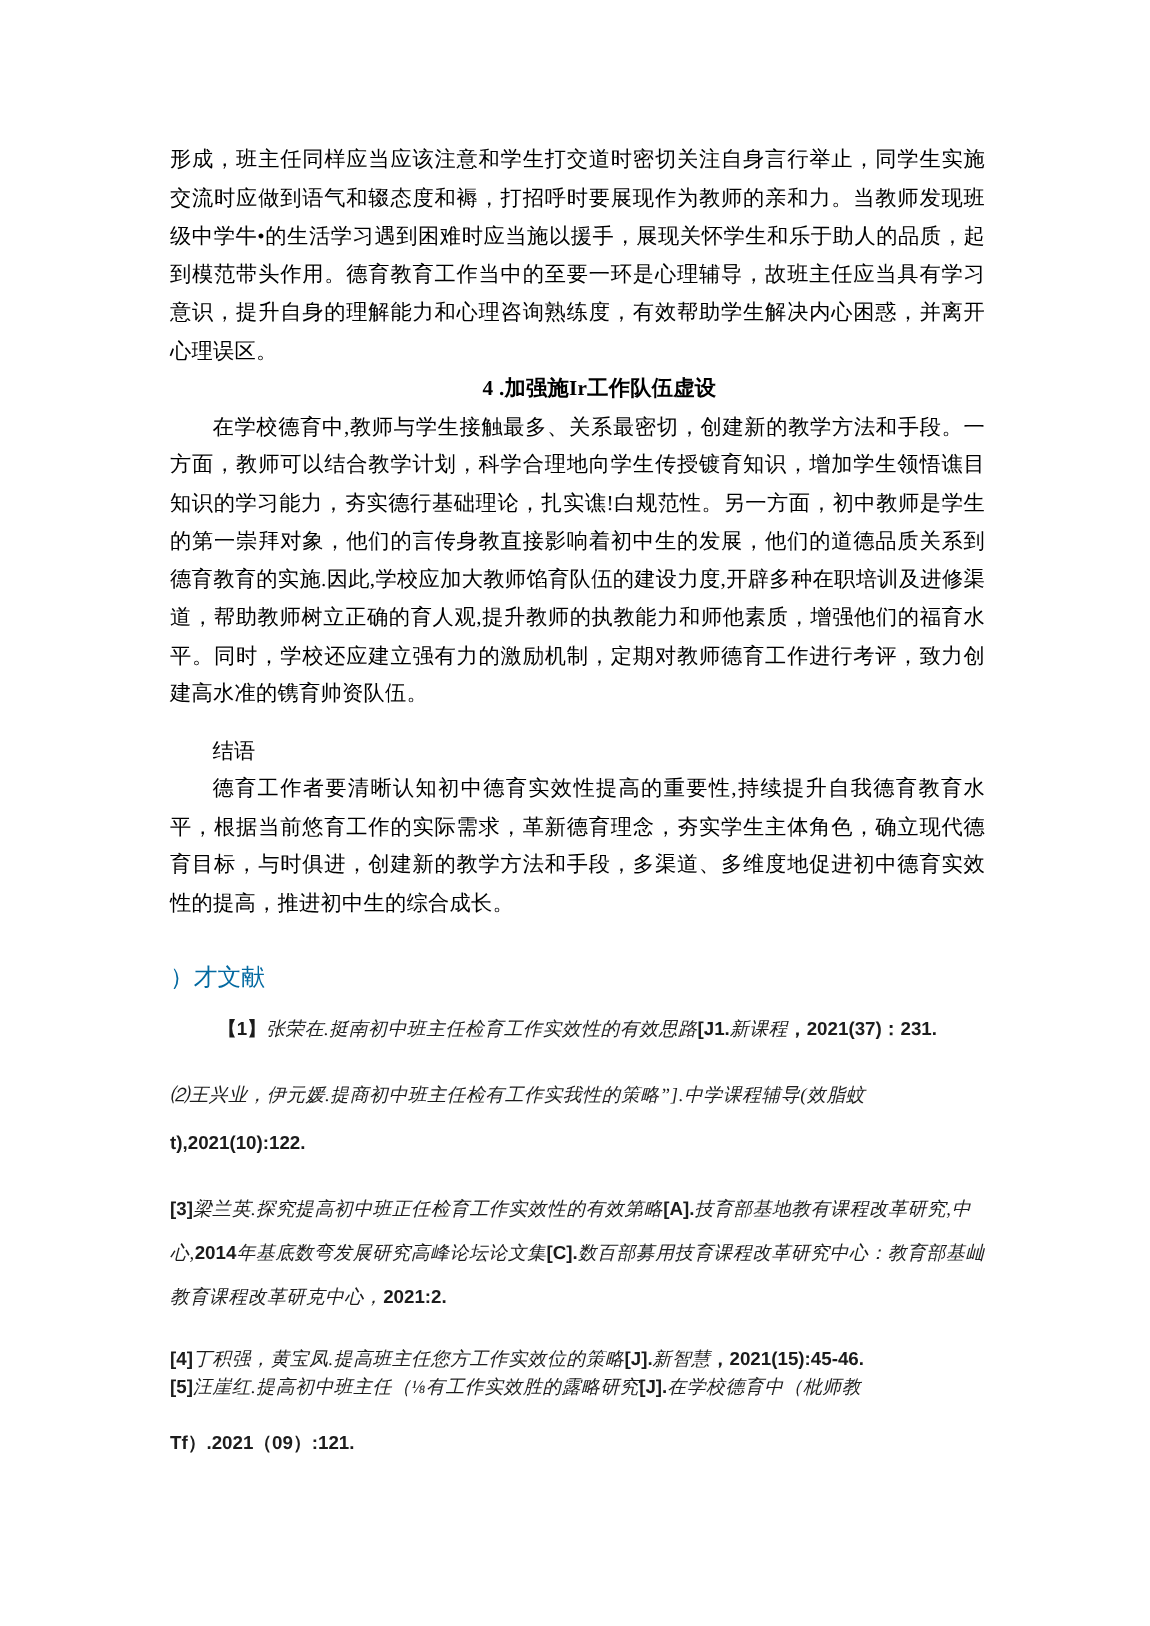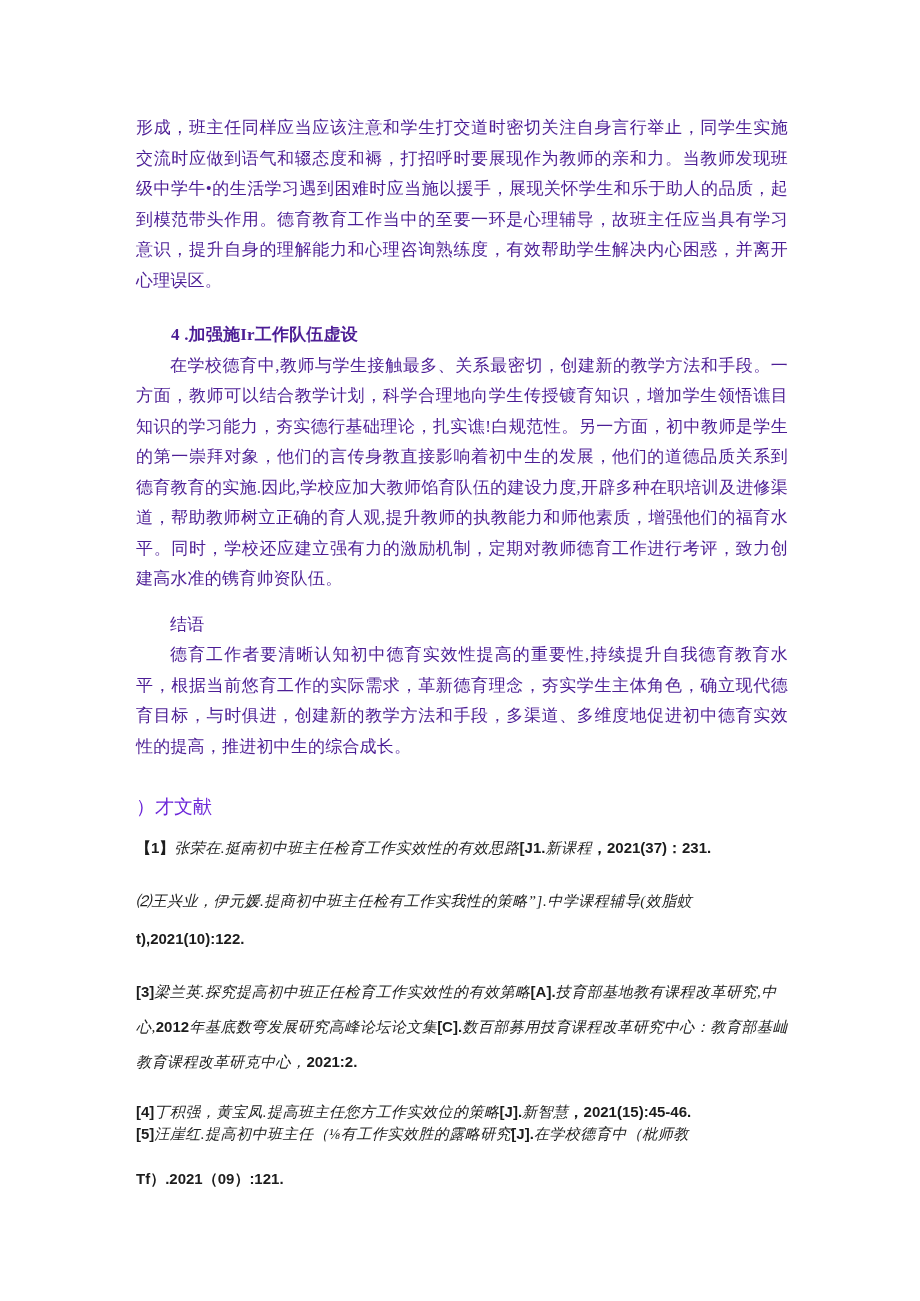--- a/index.html
+++ b/index.html
@@ -16,59 +16,58 @@
     left: 136px;
     top: 0;
     width: 652px;
     padding-top: 113px;
   }
   .body {
     margin: 0;
     font-family: "Liberation Serif", "DejaVu Serif", serif;
     font-size: 17px;
     line-height: 30.5px;
-    color: #4c1d95;
+    color: #000000;
     text-align: justify;
     letter-spacing: 0.2px;
   }
   .heading4 {
     font-weight: bold;
-    text-align: left;
+    text-align: center;
     padding-left: 35px;
-    margin-top: 24px;
   }
   .indent { text-indent: 2em; }
   .conclusion { margin-top: 15px; text-align: left; }
   .ref-heading {
     margin: 30px 0 0 0;
     font-family: "Liberation Serif", "DejaVu Serif", serif;
     font-size: 19px;
     line-height: 30px;
-    color: #6d28d9;
+    color: #0369a1;
     text-align: left;
   }
   .ref {
     margin: 0;
     font-size: 15px;
     line-height: 22px;
     color: #1c1c1c;
     text-align: left;
     white-space: normal;
   }
   .rk {
     font-family: "Liberation Serif", "DejaVu Serif", serif;
     font-style: italic;
     letter-spacing: 0.5px;
   }
   .rb {
     font-family: "Liberation Sans", "DejaVu Sans", sans-serif;
     font-style: normal;
     font-weight: 700;
   }
-  .r1  { margin-top: 15px; }
+  .r1  { margin-top: 15px; text-align: center; }
   .r2a { margin-top: 31px; }
   .r2b { margin-top: 16px; }
   .r3a { margin-top: 31px; }
   .r3b { margin-top: 13px; }
   .r3c { margin-top: 13px; }
   .r4  { margin-top: 28px; }
   .r5a { margin-top: 0; }
   .r5b { margin-top: 23px; }
 </style>
 </head>
@@ -90,21 +89,21 @@
     <p class="ref-heading">）才文献</p>
 
     <p class="ref r1"><span class="rb">【1】</span><span class="rk">张荣在.挺南初中班主任检育工作实效性的有效思路</span><span class="rb">[J1.</span><span class="rk">新课程</span><span class="rb">，2021(37)：231.</span></p>
 
     <p class="ref r2a"><span class="rk">⑵王兴业，伊元媛.提商初中班主任检有工作实我性的策略”].中学课程辅导(效脂蚊</span></p>
 
     <p class="ref r2b"><span class="rb">t),2021(10):122.</span></p>
 
     <p class="ref r3a"><span class="rb">[3]</span><span class="rk">梁兰英.探究提高初中班正任检育工作实效性的有效第略</span><span class="rb">[A].</span><span class="rk">技育部基地教有课程改革研究,中</span></p>
 
-    <p class="ref r3b"><span class="rk">心,</span><span class="rb">2012</span><span class="rk">年基底数弯发展研究高峰论坛论文集</span><span class="rb">[C].</span><span class="rk">数百部募用技育课程改革研究中心：教育部基屾</span></p>
+    <p class="ref r3b"><span class="rk">心,</span><span class="rb">2014</span><span class="rk">年基底数弯发展研究高峰论坛论文集</span><span class="rb">[C].</span><span class="rk">数百部募用技育课程改革研究中心：教育部基屾</span></p>
 
     <p class="ref r3c"><span class="rk">教育课程改革研克中心，</span><span class="rb">2021:2.</span></p>
 
     <p class="ref r4"><span class="rb">[4]</span><span class="rk">丁积强，黄宝凤.提高班主任您方工作实效位的策略</span><span class="rb">[J].</span><span class="rk">新智慧</span><span class="rb">，2021(15):45-46.</span></p>
 
     <p class="ref r5a"><span class="rb">[5]</span><span class="rk">汪崖红.提高初中班主任（⅛有工作实效胜的露略研究</span><span class="rb">[J].</span><span class="rk">在学校德育中（枇师教</span></p>
 
     <p class="ref r5b"><span class="rb">Tf）.2021（09）:121.</span></p>
 
   </div>

